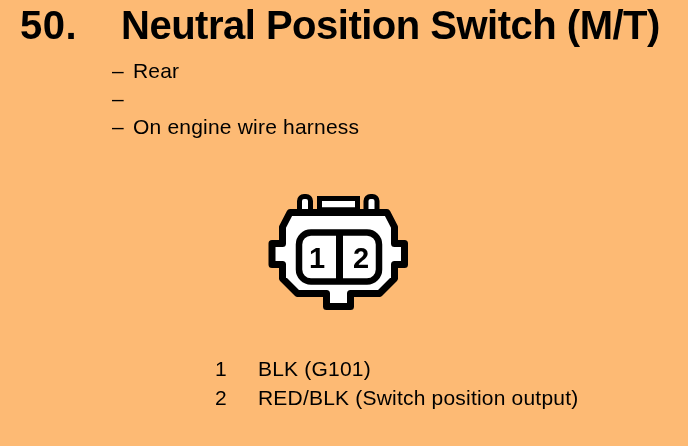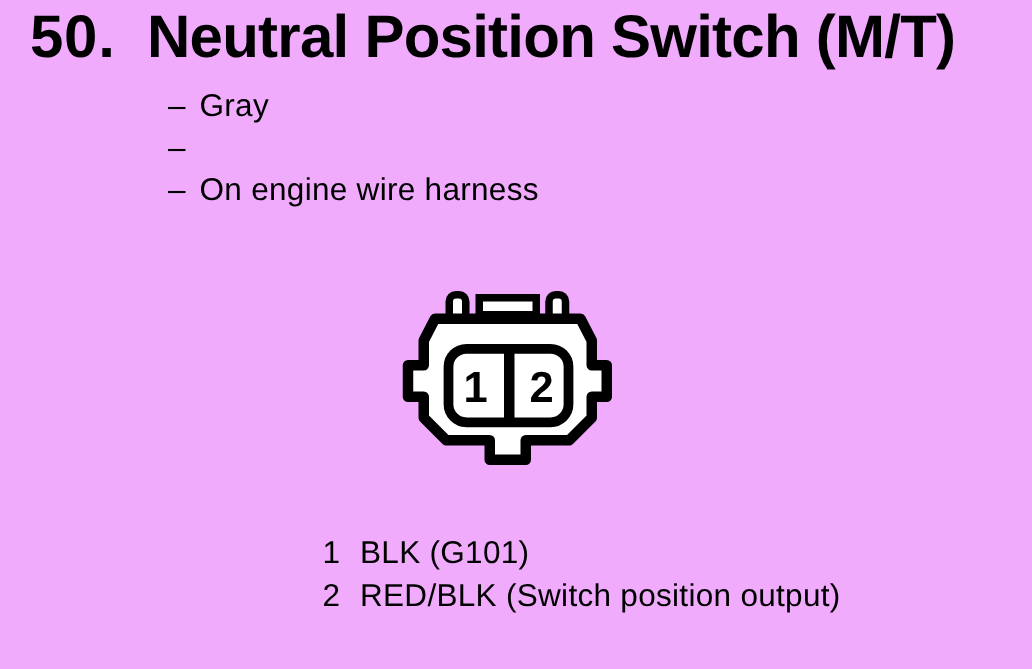--- a/index.html
+++ b/index.html
@@ -12,34 +12,34 @@
     height: 446px;
     position: relative;
     overflow: hidden;
     font-family: "Liberation Sans", sans-serif;
     color: #000000;
     -webkit-font-smoothing: antialiased;
   }
   .page {
     position: absolute;
     inset: 0;
-    background: #f0abfc;
+    background: #fdba74;
   }
   .item-number {
     position: absolute;
     left: 20px;
     top: 5px;
     font-size: 40px;
     font-weight: bold;
     line-height: 1;
     letter-spacing: 0.5px;
   }
   .page-title {
     position: absolute;
-    left: 98px;
+    left: 121px;
     top: 5px;
     font-size: 40px;
     font-weight: bold;
     line-height: 1;
     letter-spacing: -0.5px;
     white-space: nowrap;
   }
   .bullet-list {
     position: absolute;
     left: 112px;
@@ -80,40 +80,40 @@
     line-height: 29px;
     font-size: 21px;
     letter-spacing: 0.2px;
   }
   .legend-pin {
     width: 22px;
     flex: 0 0 auto;
     text-align: center;
   }
   .legend-label {
-    margin-left: 8px;
+    margin-left: 26px;
     white-space: nowrap;
   }
   svg text {
     font-family: "Liberation Sans", sans-serif;
   }
 </style>
 </head>
 <body>
 
 <div class="page">
 
   <div class="item-number">50.</div>
 
   <div class="page-title">Neutral Position Switch (M/T)</div>
 
   <div class="bullet-list">
     <div class="bullet-row">
       <span class="bullet-dash">–</span>
-      <span class="bullet-text">Gray</span>
+      <span class="bullet-text">Rear</span>
     </div>
     <div class="bullet-row">
       <span class="bullet-dash">–</span>
     </div>
     <div class="bullet-row">
       <span class="bullet-dash">–</span>
       <span class="bullet-text">On engine wire harness</span>
     </div>
   </div>
 

